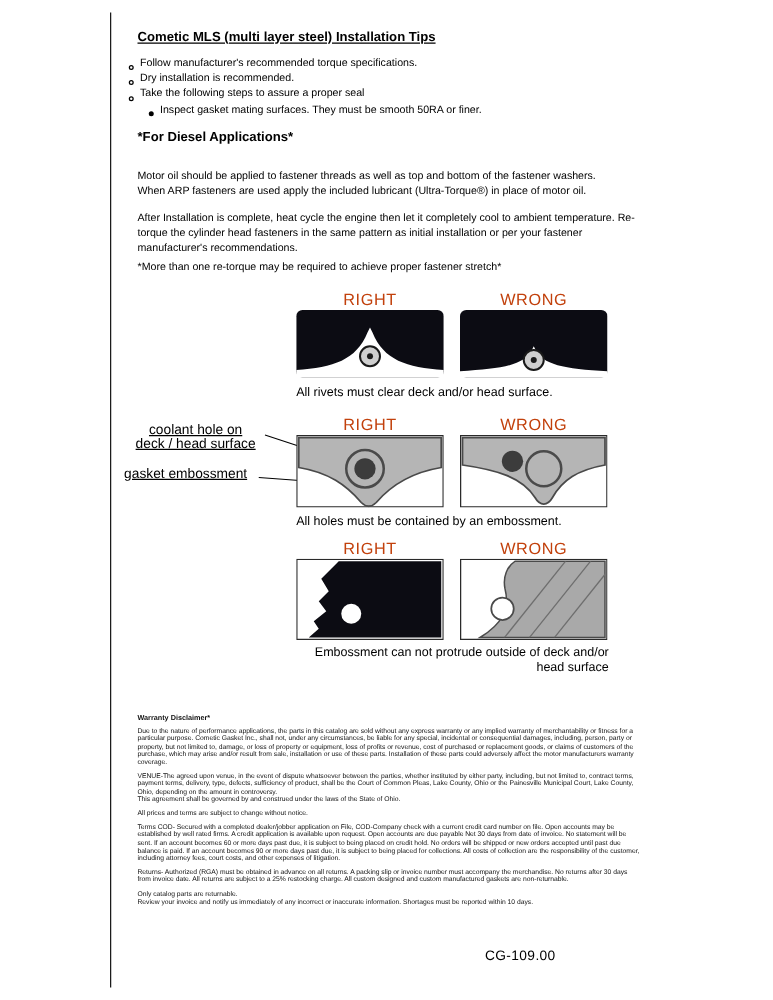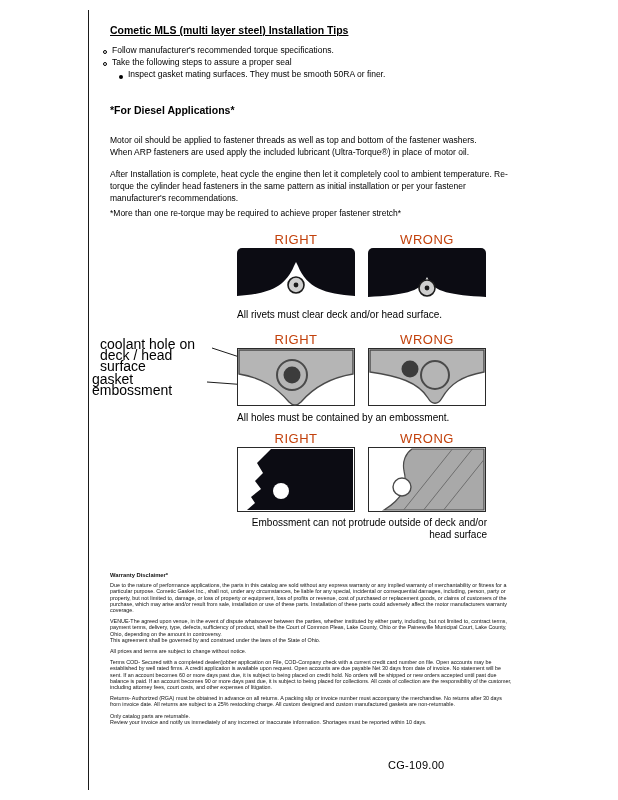--- a/index.html
+++ b/index.html
@@ -4,34 +4,34 @@
 <style>
   * { margin:0; padding:0; box-sizing:border-box; }
   html,body { background:#ffffff; }
   body { font-family:"Liberation Sans", sans-serif; color:#000; }
   .page { position:relative; width:618px; height:800px; background:#ffffff; overflow:hidden; }
   .vrule { position:absolute; left:88px; top:10px; width:1px; height:780px; background:#1b1b1b; }
 
   .title { position:absolute; left:110px; top:24px; font-size:10.5px; font-weight:bold; text-decoration:underline; white-space:nowrap; }
 
   .bullets { position:absolute; left:103px; top:44px; width:430px; font-size:8.5px; }
-  .brow { display:flex; align-items:center; line-height:12.2px; }
+  .brow { display:flex; align-items:flex-end; line-height:12.2px; }
   .mk-o { width:4px; height:4px; border:1px solid #000; border-radius:50%; margin:4px 5px 0 0; flex:0 0 auto; }
   .mk-f { width:4px; height:4px; background:#000; border-radius:50%; margin:4px 5px 0 0; flex:0 0 auto; }
   .sub { margin-left:16px; }
 
   .h2 { position:absolute; left:110px; top:104px; font-size:10.5px; font-weight:bold; white-space:nowrap; }
   .para { position:absolute; left:110px; width:404px; font-size:8.5px; line-height:12px; }
   .note { position:absolute; left:110px; top:208px; font-size:8.5px; white-space:nowrap; }
 
   .fig-label { position:absolute; width:118px; text-align:center; font-size:13px; color:#c2410c; letter-spacing:0.5px; }
   .fig { position:absolute; width:118px; line-height:0; }
   .caption { position:absolute; font-size:10px; line-height:12px; color:#000; }
 
-  .annot { position:absolute; text-align:left; font-size:14px; line-height:11px; }
+  .annot { position:absolute; text-align:center; font-size:11px; line-height:11px;text-decoration:underline; }
   .leader-lines { position:absolute; left:205px; top:338px; }
 
   .warranty { position:absolute; left:110px; top:572px; width:403px; font-size:5.4px; line-height:6.2px; color:#111; }
   .warranty .wh { font-size:5.8px; font-weight:bold; margin-bottom:4px; }
   .warranty p { margin-bottom:5px; }
   .warranty p.tight { margin-bottom:0; }
 
   .footer { position:absolute; left:388px; top:759px; font-size:11px; letter-spacing:0.3px;text-align:right; }
 </style>
 </head>
@@ -39,20 +39,24 @@
 
 <div class="page">
   <div class="vrule"></div>
 
   <div class="title">Cometic MLS (multi layer steel) Installation Tips</div>
 
   <div class="bullets">
     <div class="brow">
       <span class="mk-o"></span>
       <span>Follow manufacturer's recommended torque specifications.</span>
+    </div>
+    <div class="brow">
+      <span class="mk-o"></span>
+      <span>Dry installation is recommended.</span>
     </div>
     <div class="brow">
       <span class="mk-o"></span>
       <span>Take the following steps to assure a proper seal</span>
     </div>
     <div class="brow sub">
       <span class="mk-f"></span>
       <span>Inspect gasket mating surfaces.  They must be smooth 50RA or finer.</span>
     </div>
   </div>

